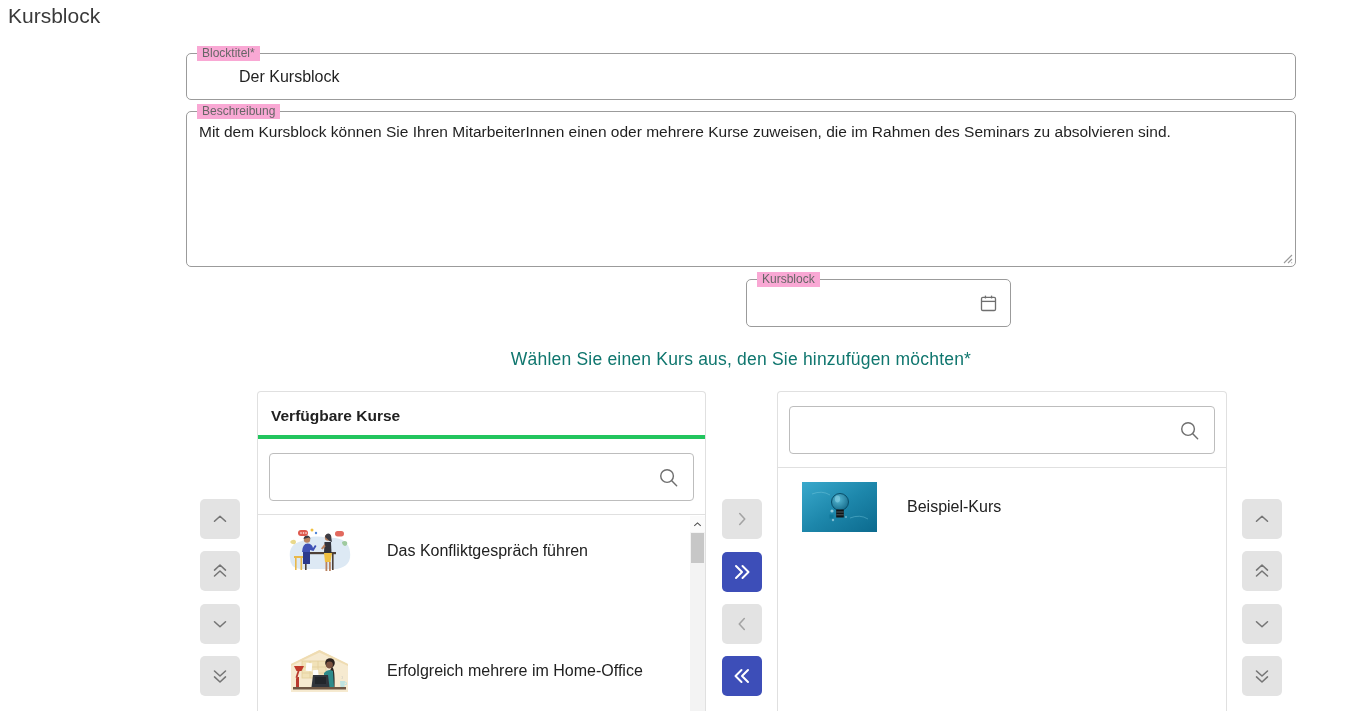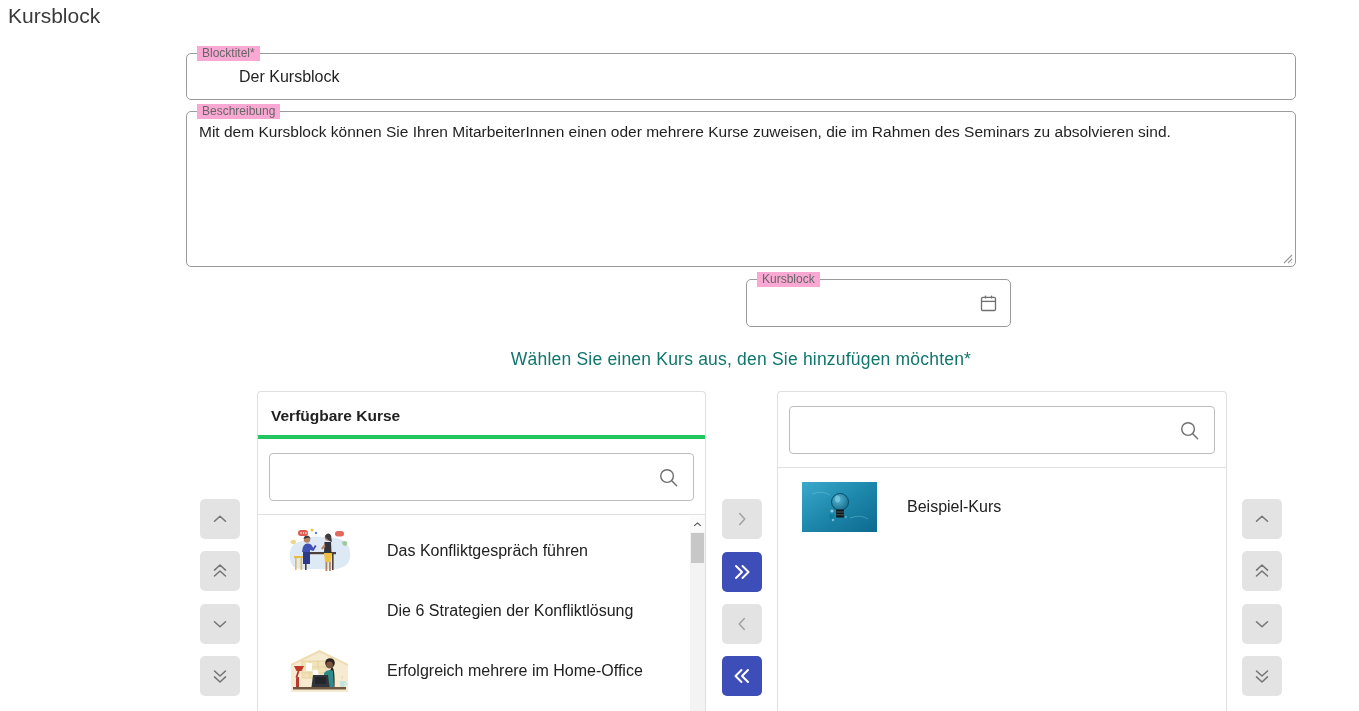--- a/index.html
+++ b/index.html
@@ -178,21 +178,20 @@
             <rect x="53" y="5" width="9" height="5.5" rx="2.7" fill="#e2695e"></rect>
             <path d="M8 16 Q10 13 13 14 Q15 16 13 18 Q10 19 8 16 Z" fill="#e9d98c"></path>
             <path d="M60 16 Q63 14 65 16 Q66 19 63 20 Q60 19 60 16 Z" fill="#9fca9f"></path>
           </svg>
         </div>
         <span class="course-label">Das Konfliktgespräch führen</span>
       </div>
 
       <div class="course-row">
         <div class="thumb-slot"></div>
-        <span class="course-label">Die 6 Strategien der Konfliktlösung</span>
       </div>
 
       <div class="course-row">
         <div class="thumb-slot">
           <svg width="75" height="50" viewBox="0 0 75 50">
             <rect width="75" height="50" fill="#ffffff"></rect>
             <polygon points="9,18 37.5,4 66,18 66,46 9,46" fill="#f6ead0"></polygon>
             <polygon points="9,18 37.5,4 66,18 66,20 37.5,6.5 9,20" fill="#efdcb2"></polygon>
             <rect x="20" y="15" width="24" height="17" fill="#f1e2b8" stroke="#e3cf9c" stroke-width="0.8"></rect>
             <line x1="28" y1="15" x2="28" y2="32" stroke="#e3cf9c" stroke-width="0.8"></line>

